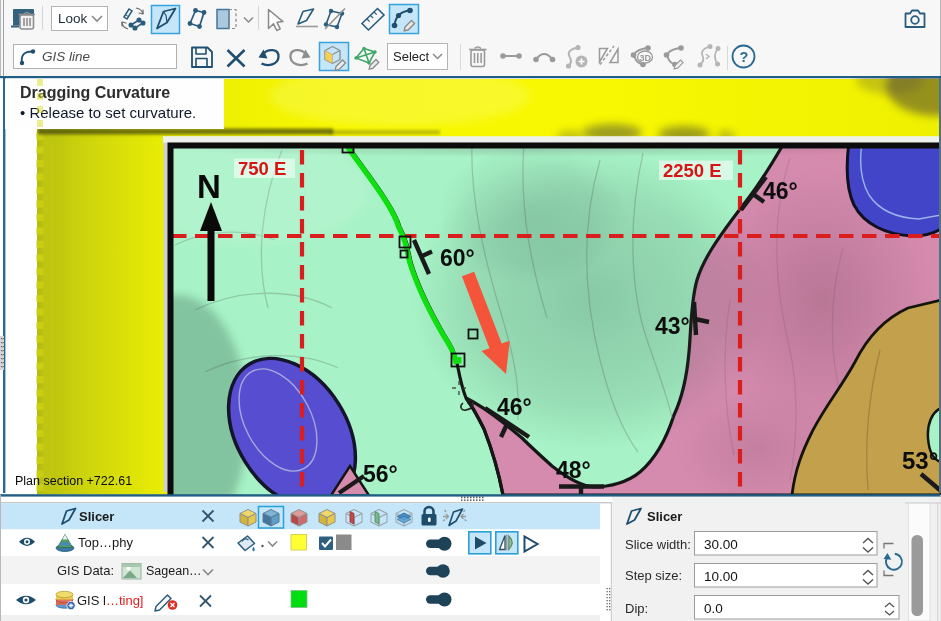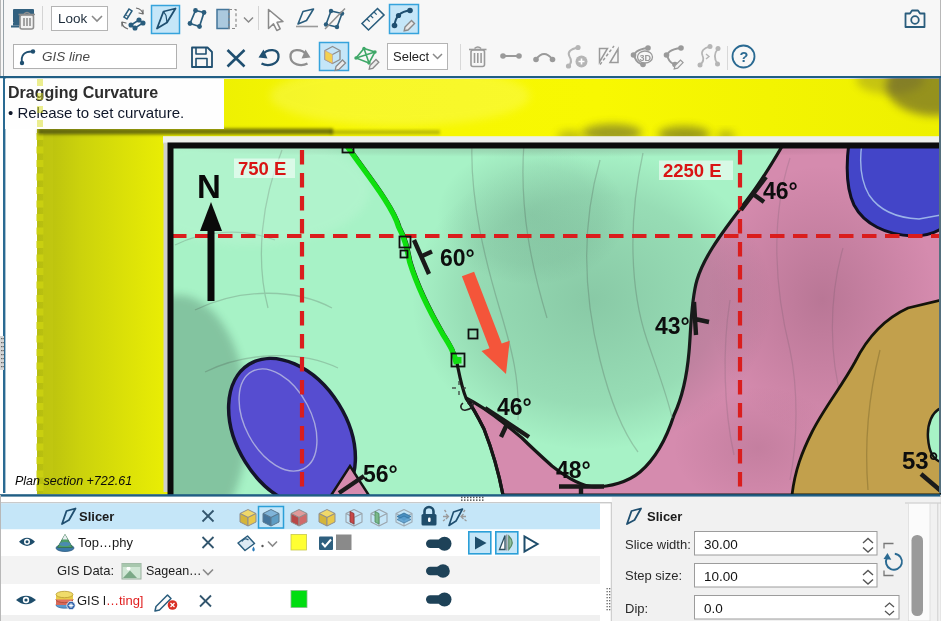--- a/index.html
+++ b/index.html
@@ -4,24 +4,24 @@
 <style>
 html,body{margin:0;padding:0;background:#fff;}
 *{box-sizing:border-box;}
 #app{position:relative;width:941px;height:621px;overflow:hidden;background:#f7f7f7;
   font-family:"Liberation Sans",sans-serif;}
 .abs{position:absolute;}
 svg{display:block;}
 #tb{position:absolute;left:0;top:0;width:941px;height:78px;background:#f7f7f7;}
 #scene{position:absolute;left:0;top:76px;width:941px;height:419px;background:#fff;}
 #tooltip{position:absolute;left:5px;top:3px;width:219px;height:50px;background:#fefefe;
-  padding:4px 8px 0 3px;z-index:5;}
+  padding:4px 8px 0 15px;z-index:5;}
 #tooltip .t1{font-size:16px;font-weight:bold;color:#2d2d2d;line-height:20px;letter-spacing:0px;}
 #tooltip .t2{font-size:15px;color:#0f172a;line-height:20px;}
-#plansec{position:absolute;left:15px;top:398px;font-size:12.5px;color:#0a0a0a;z-index:6;font-style:italic;}
+#plansec{position:absolute;left:15px;top:398px;font-size:12.5px;color:#0a0a0a;z-index:6;}
 #bottom{position:absolute;left:0;top:495px;width:941px;height:126px;background:#fff;}
 </style>
 </head>
 <body>
 <div id="app">
   <div id="tb">
 <svg class="abs" style="left:0;top:0" width="941" height="38" viewBox="0 0 941 38">
   <rect x="0" y="0" width="941" height="38" fill="#f7f7f7"></rect>
   <line x1="0.5" y1="0" x2="0.5" y2="38" stroke="#b8b8b8"></line>
   <line x1="940.5" y1="0" x2="940.5" y2="38" stroke="#b8b8b8"></line>

